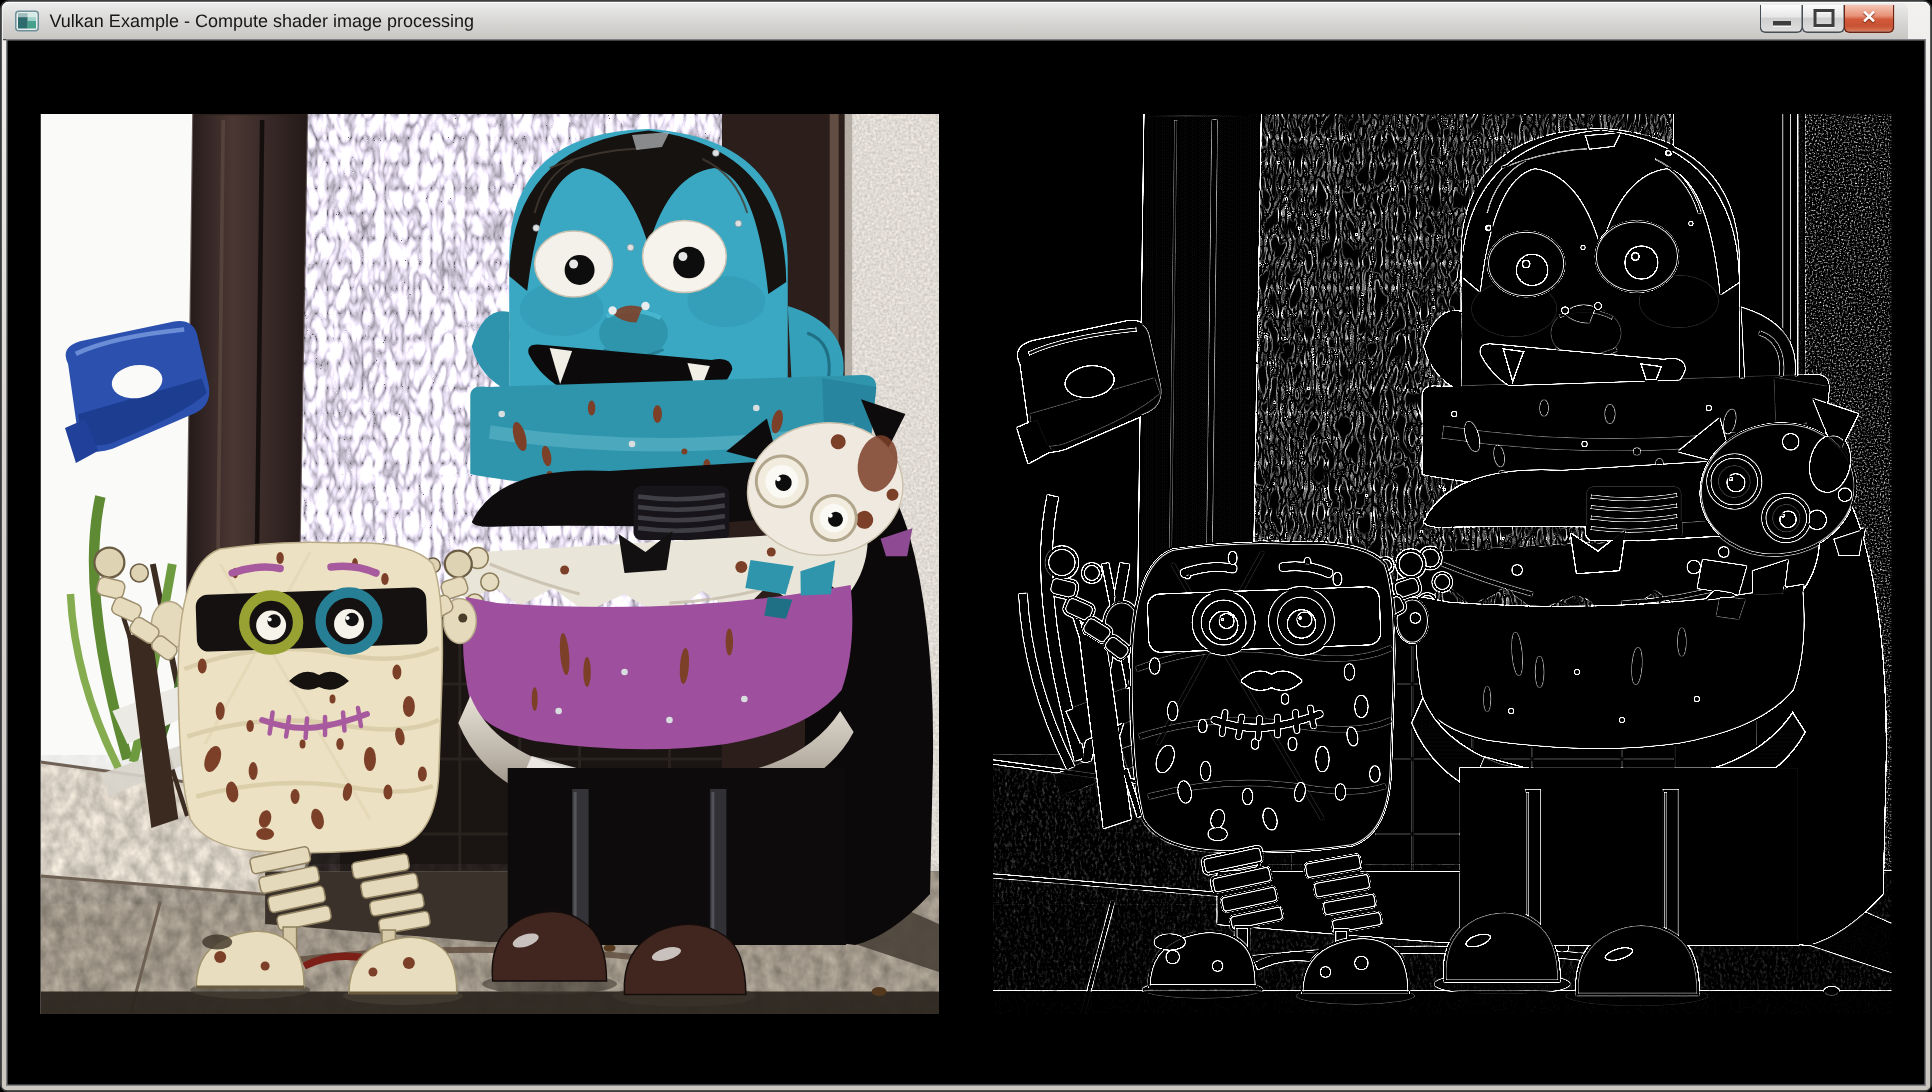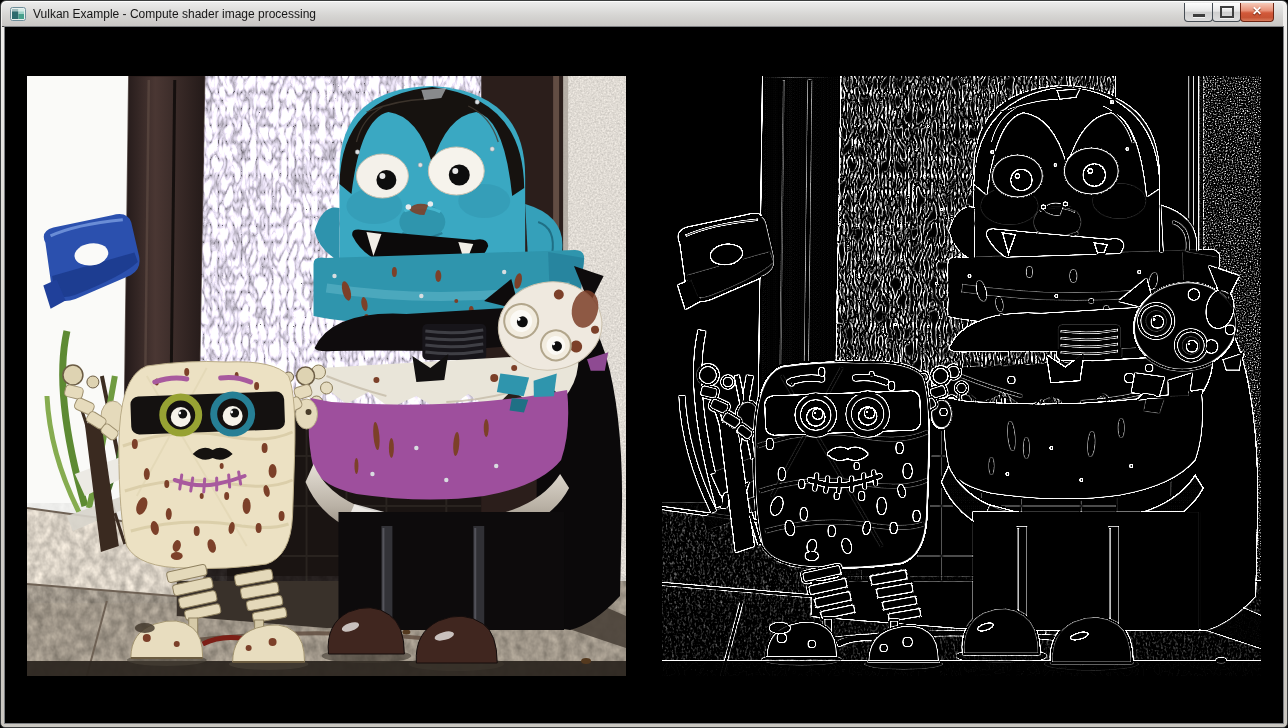--- a/index.html
+++ b/index.html
@@ -1,19 +1,19 @@
 <!DOCTYPE html>
 <html><head>
 <meta charset="utf-8">
 <style>
   html,body{margin:0;padding:0;}
   body{width:1288px;height:728px;overflow:hidden;background:#000;font-family:"Liberation Sans",sans-serif;position:relative;}
   .window{position:absolute;inset:0;border-radius:6px 6px 5px 5px;border:1px solid #3b3d3e;
     background:linear-gradient(180deg,#f2f1ef,#d9d6d1 40%,#cac7c1);box-shadow:inset 0 1px 0 rgba(255,255,255,.85);}
-  .titlebar{position:absolute;left:1px;right:4px;top:1px;height:24px;display:flex;align-items:center;
+  .titlebar{position:absolute;left:1px;right:15px;top:1px;height:24px;display:flex;align-items:center;
     padding-left:8px;border-radius:5px 5px 0 0;
     background:linear-gradient(180deg,#ececec,#d6d5d3 55%,#c9c7c4);border-bottom:1px solid #474747;}
   .app-icon{width:16px;height:16px;margin-right:7px;flex:0 0 auto;}
   .title{font-size:12px;color:#161616;white-space:nowrap;}
   .controls{position:absolute;top:1px;right:9px;display:flex;}
   .wbtn{height:19px;margin:0;padding:0;border:1px solid #474e55;border-top:none;
     background:linear-gradient(180deg,#fdfdfd,#e7e7e7 45%,#cfcfcf 52%,#dedede);
     display:flex;align-items:flex-end;justify-content:center;border-radius:0 0 4px 4px;margin-left:-1px;cursor:default;}
   .wbtn.min{width:29px;}
   .wbtn.max{width:29px;}

